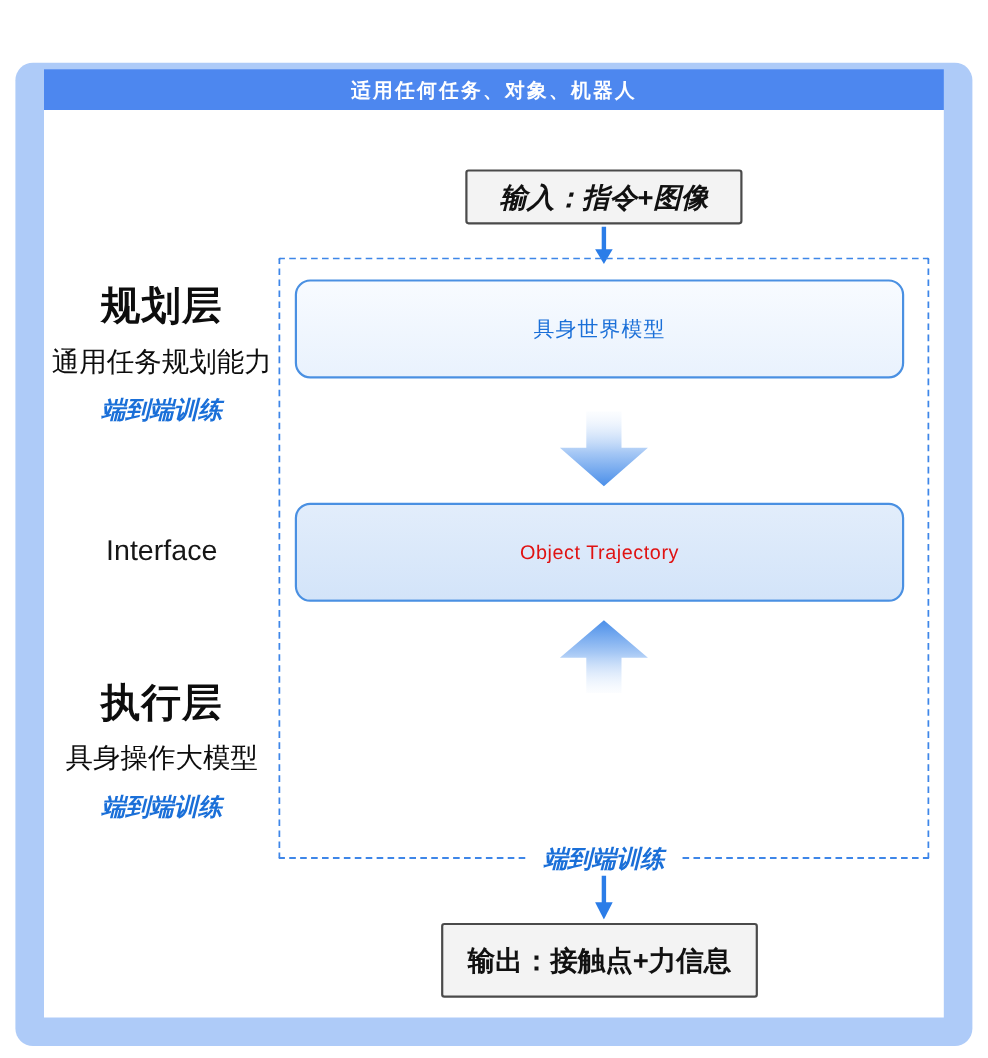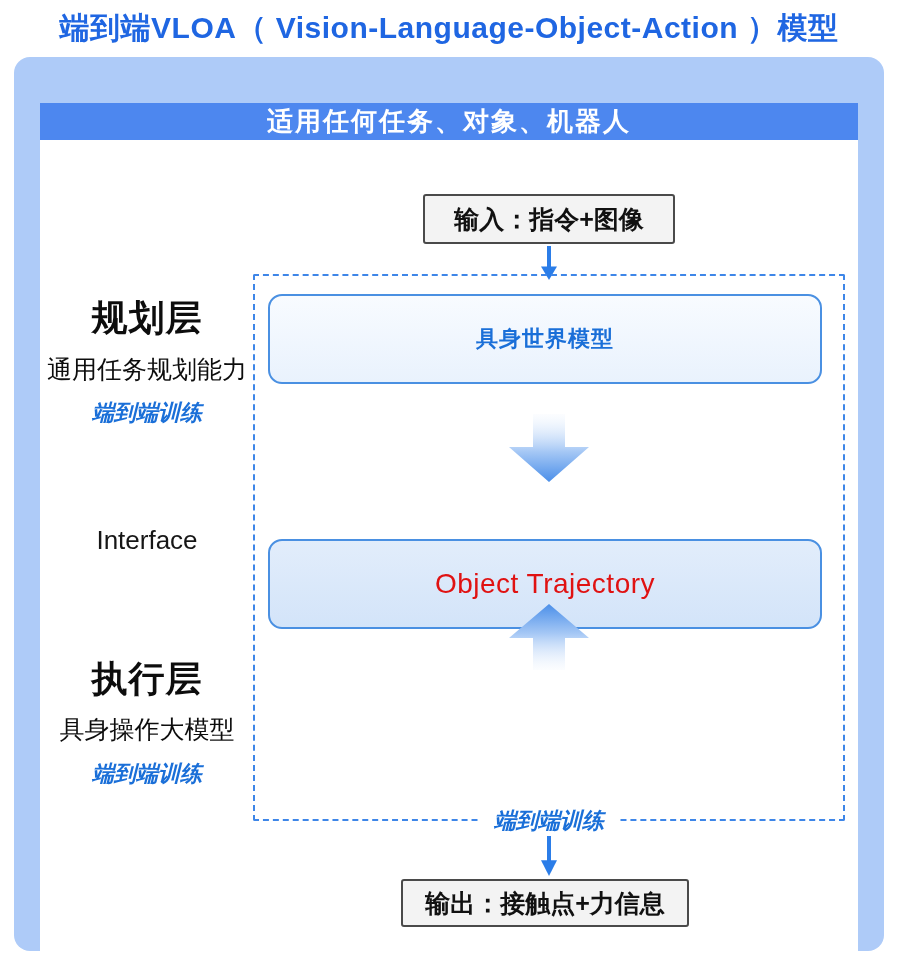--- a/index.html
+++ b/index.html
@@ -7,45 +7,45 @@
     --box-border-blue:#4a90e2; --box-text-blue:#1a6fd8; --trajectory-red:#e01212;
     --arrow-blue:#2b7de8; --io-border:#4a4a4a; --io-fill:#f3f3f3; --dash-blue:#3e86e8;
   }
   *{box-sizing:border-box; margin:0; padding:0;}
   body{ background:#ffffff; font-family:"Liberation Sans","DejaVu Sans",sans-serif; }
   .page{ position:relative; width:898px; height:962px; background:#fff; overflow:hidden; margin:0; }
   .page-title{ position:absolute; top:8px; left:0; width:100%; text-align:center;
     font-size:30px; font-weight:700; color:var(--title-blue); letter-spacing:.5px; white-space:nowrap; }
   .frame{ position:absolute; left:14px; top:57px; width:870px; height:894px;
     background:var(--frame-blue); border-radius:16px; padding:6px 26px 26px; }
-  .banner{ height:37px; background:var(--banner-blue); color:#fff; font-size:26px; font-weight:700;
-    display:flex; align-items:center; justify-content:center; letter-spacing:2px; white-space:nowrap;margin-top:40px; }
+  .banner{ height:37px; background:var(--banner-blue); color:#fff; font-size:18px; font-weight:700;
+    display:flex; align-items:center; justify-content:center; letter-spacing:2px; white-space:nowrap; }
   .canvas{ position:relative; width:818px; height:825px; background:#fff; }
 
   .io-box{ position:absolute; background:var(--io-fill); border:2px solid var(--io-border);
     border-radius:3px; display:flex; align-items:center; justify-content:center;
     font-size:25px; font-weight:700; color:#111; white-space:nowrap; }
-  .io-input{ left:383px; top:54px; width:252px; height:50px; }
-  .io-output{ left:361px; top:739px; width:288px; height:48px; }
+  .io-input{ left:383px; top:54px; width:252px; height:50px;font-style:italic; }
+  .io-output{ left:361px; top:739px; width:288px; height:68px; }
 
   .small-arrow{ position:absolute; width:18px; }
   .sa-1{ left:500px; top:106px; height:34px; }
   .sa-2{ left:500px; top:696px; height:40px; }
 
   .dashed{ position:absolute; left:213px; top:134px; width:592px; height:547px;
     border:2px dashed var(--dash-blue); border-radius:2px; }
 
   .model-box{ position:absolute; left:228px; width:554px; height:90px;
     border:2px solid var(--box-border-blue); border-radius:14px;
     display:flex; align-items:center; justify-content:center;
     background:linear-gradient(180deg,#f8fbff 0%,#e9f2fd 100%);
-    font-size:22px; font-weight:700; color:var(--box-text-blue); letter-spacing:1px; }
+    font-size:19px; font-weight:400; color:var(--box-text-blue); letter-spacing:1px; }
   .box-world{ top:154px; }
   .box-traj{ top:357px; background:linear-gradient(180deg,#e2edfb 0%,#d3e4f9 100%);
-    font-size:28px; font-weight:500; color:var(--trajectory-red); letter-spacing:.5px;margin-top:42px; }
+    font-size:18px; font-weight:500; color:var(--trajectory-red); letter-spacing:.5px; }
   .box-action{ top:554px; height:88px; }
 
   .grad-arrow{ position:absolute; left:467px; width:84px; height:72px; }
   .ga-down{ top:272px; }
   .ga-up{ top:462px; height:70px; }
 
   .boundary-label{ position:absolute; left:509px; top:664px; transform:translateX(-50%);
     background:#fff; padding:2px 14px; font-size:22px; font-weight:700; font-style:italic;
     color:var(--box-text-blue); white-space:nowrap; }
 
@@ -55,21 +55,20 @@
   .side-title{ font-size:36px; font-weight:700; line-height:36px; letter-spacing:1px; }
   .side-sub{ font-size:25px; line-height:34px; margin-top:16px; }
   .side-train{ font-size:22px; font-weight:700; font-style:italic; color:var(--box-text-blue);
     margin-top:12px; line-height:30px; }
   .side-interface{ top:385px; font-size:26px; color:#161616; font-weight:400; }
 </style>
 </head>
 <body>
 
 <div class="page">
-  <div class="page-title">端到端VLOA（ Vision-Language-Object-Action ）模型</div>
 
   <div class="frame">
     <div class="banner">适用任何任务、对象、机器人</div>
 
     <div class="canvas">
 
       <div class="io-box io-input">输入：指令+图像</div>
 
       <svg class="small-arrow sa-1" viewBox="0 0 18 38" preserveAspectRatio="none">
         <line x1="9" y1="0" x2="9" y2="25" stroke="#2b7de8" stroke-width="4"></line>

